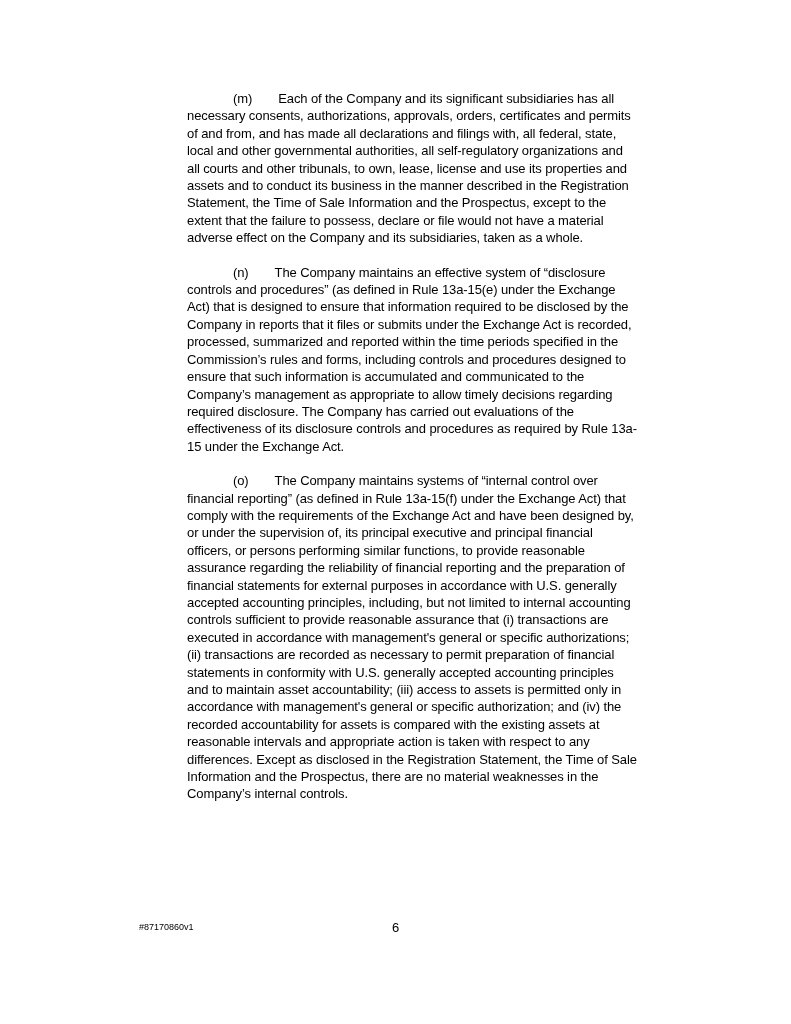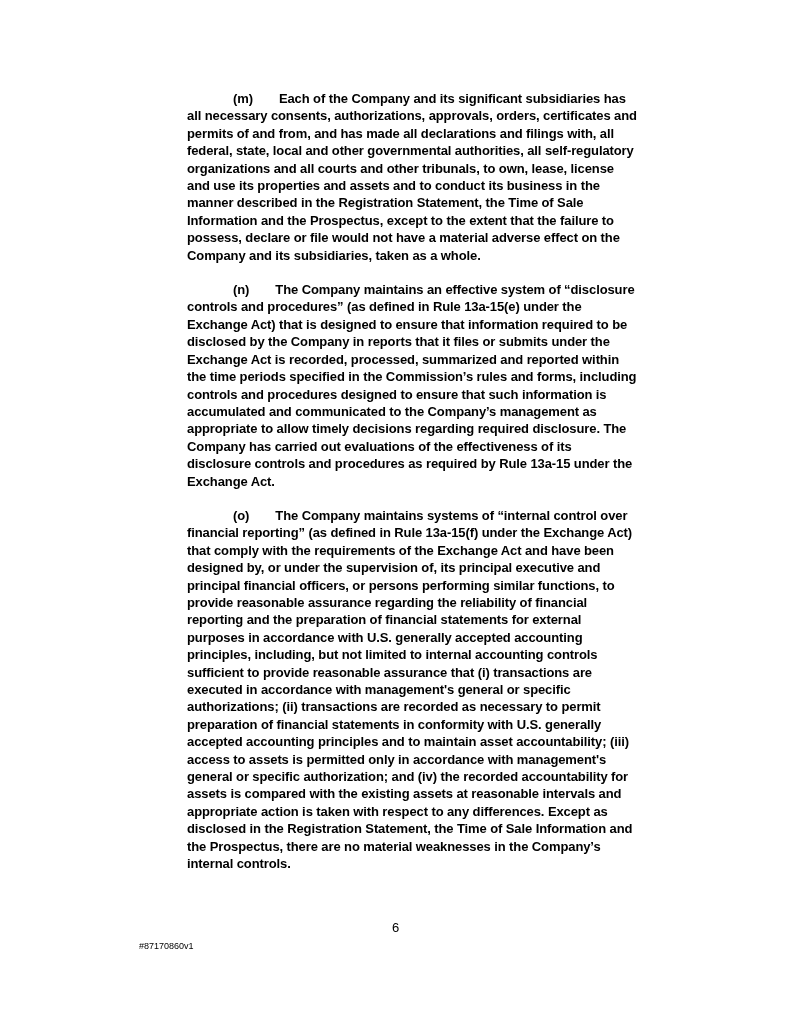--- a/index.html
+++ b/index.html
@@ -22,40 +22,39 @@
     top: 90px;
     width: 467px;
     font-size: 13px;
     line-height: 17.4px;
     letter-spacing: -0.1px;
     text-align: left;
   }
   .para {
     margin: 0 16px 17px 0;
     text-indent: 46px;
-    font-weight: bold;
   }
   .plabel {
     white-space: nowrap;
   }
   .tabgap {
     display: inline-block;
     width: 26px;
   }
   .pagenum {
     position: absolute;
     top: 920px;
     left: 0;
     width: 100%;
     text-align: center;
     font-size: 13px;
   }
   .footer {
     position: absolute;
-    top: 941px;
+    top: 922px;
     left: 139px;
     font-size: 9px;
     letter-spacing: 0;
   }
 </style>
 </head>
 <body>
 
 <div class="page">
   <div class="content">

